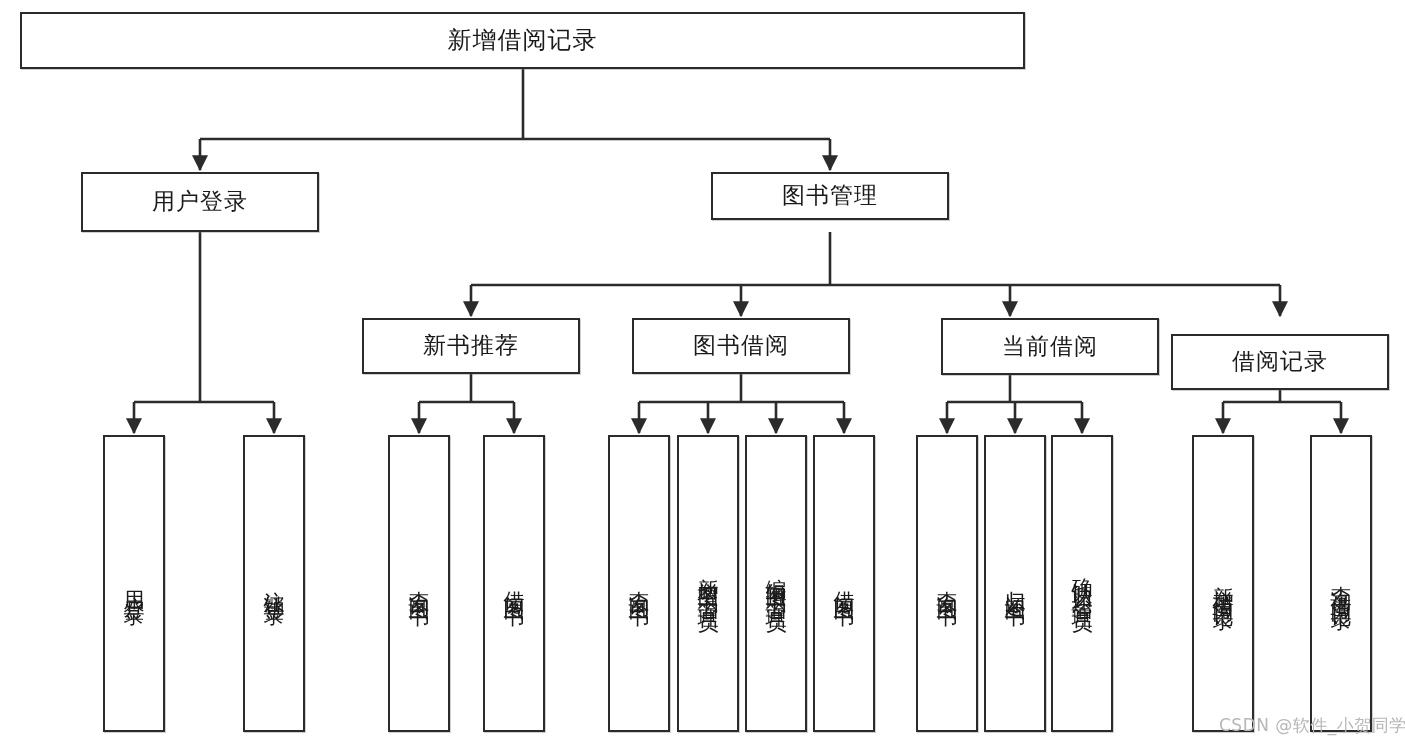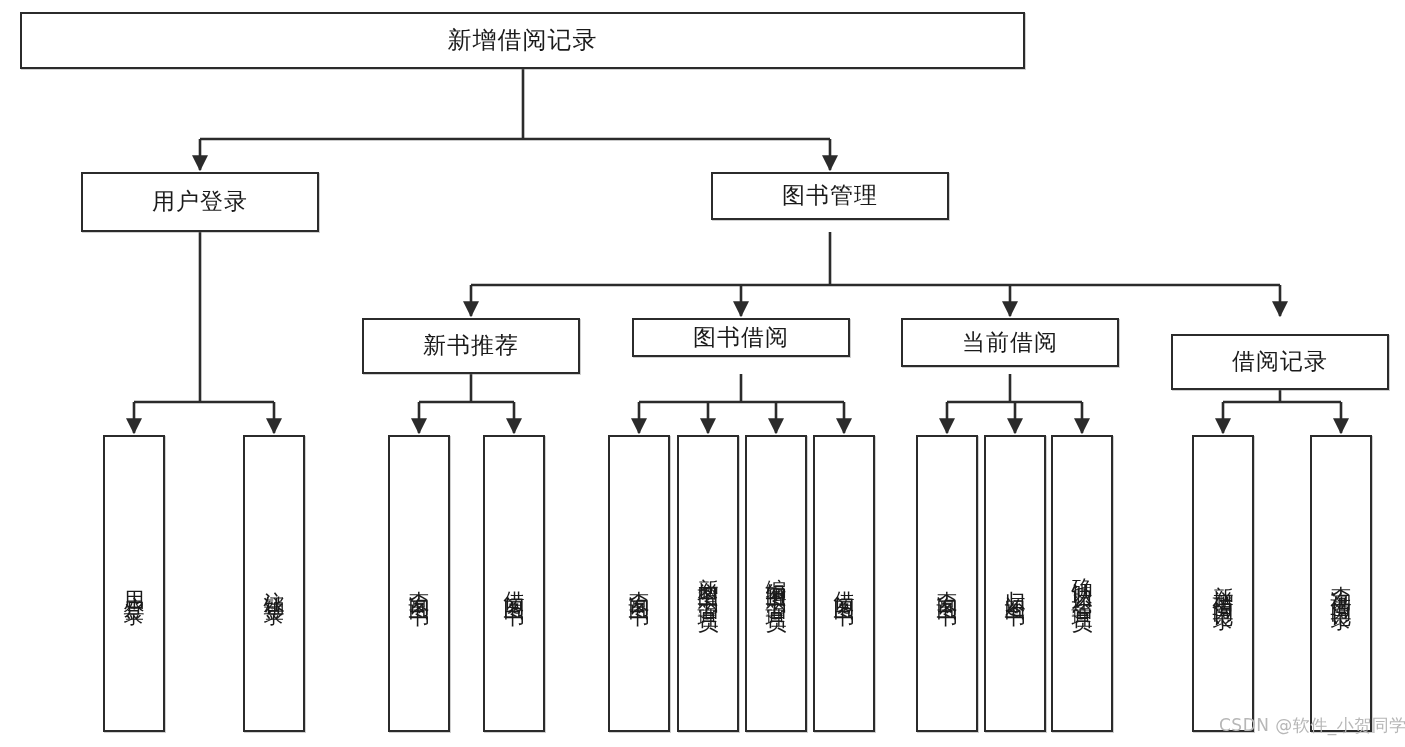--- a/index.html
+++ b/index.html
@@ -120,24 +120,24 @@
       </div>
       <div class="node horiz" style="left: 81px; top: 172px; width: 238px; height: 60px;">
         <span>用户登录</span>
       </div>
       <div class="node horiz" style="left: 711px; top: 172px; width: 238px; height: 48px;">
         <span>图书管理</span>
       </div>
       <div class="node horiz" style="left: 362px; top: 318px; width: 218px; height: 56px;">
         <span>新书推荐</span>
       </div>
-      <div class="node horiz" style="left: 632px; top: 318px; width: 218px; height: 39px;">
+      <div class="node horiz" style="left: 632px; top: 318px; width: 218px; height: 56px;">
         <span>图书借阅</span>
       </div>
-      <div class="node horiz" style="left: 901px; top: 318px; width: 218px; height: 49px;">
+      <div class="node horiz" style="left: 941px; top: 318px; width: 218px; height: 57px;">
         <span>当前借阅</span>
       </div>
       <div class="node horiz" style="left: 1171px; top: 334px; width: 218px; height: 56px;">
         <span>借阅记录</span>
       </div>
       <div class="node vert" style="left: 103px; top: 435px; width: 62px; height: 297px;">
         <span>用户登录</span>
       </div>
       <div class="node vert" style="left: 243px; top: 435px; width: 62px; height: 297px;">
         <span>注销登录</span>

